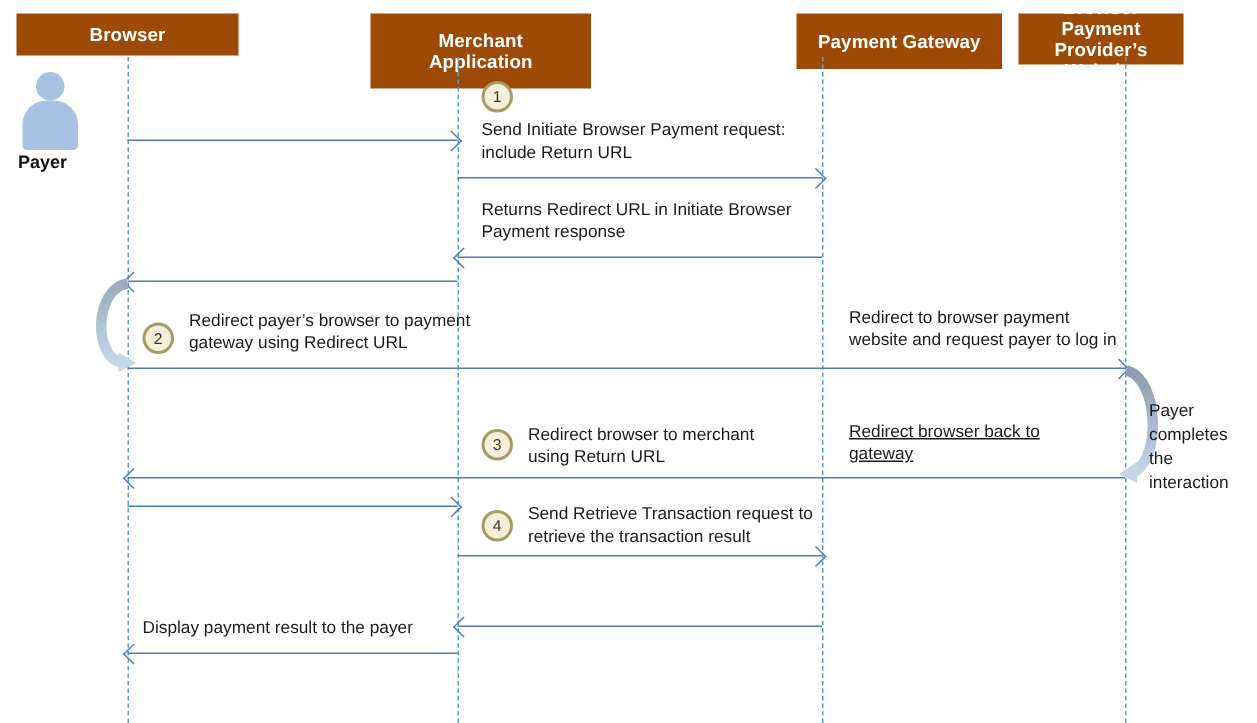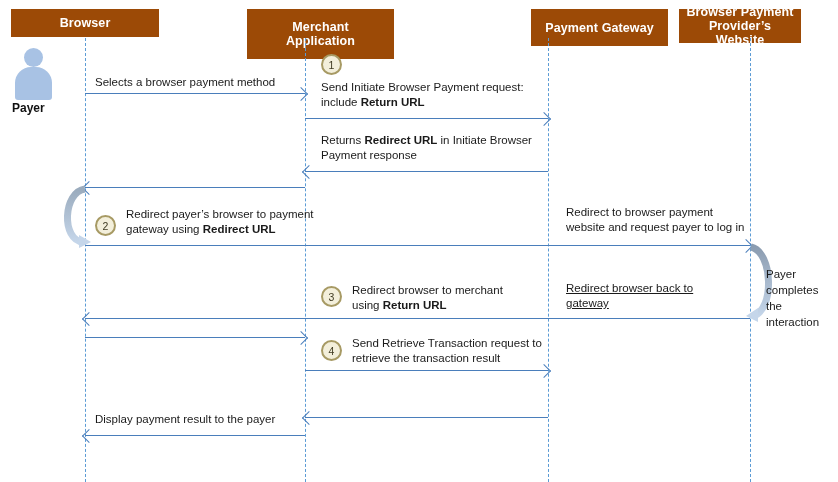--- a/index.html
+++ b/index.html
@@ -23,21 +23,21 @@
     display:flex;
     align-items:center;
     justify-content:center;
     letter-spacing:.1px;
     box-sizing:border-box;
     padding:2px 4px;
   }
   .p-browser  {left:11px;  top:9px;  width:148px; height:28px;}
   .p-merchant {left:247px; top:9px;  width:147px; height:50px;}
   .p-gateway  {left:531px; top:9px;  width:137px; height:37px;}
-  .p-provider {left:679px; top:9px;  width:122px; height:34px;}
+  .p-provider {left:679px; top:9px;  width:110px; height:34px;}
 
   
   .lifeline{
     position:absolute;
     top:38px;
     width:0;
     height:444px;
     border-left:1.4px dashed #5b9bd5;
   }
   .ll1{left:85px;}
@@ -83,21 +83,21 @@
   .msg.left::after{left:-1px;transform:rotate(-135deg);}
 
   
   .label{
     position:absolute;
     font-size:11.5px;
     line-height:15px;
     color:#1a1a1a;
     white-space:pre-line;
   }
-  .label b{font-weight:bold;}
+  .label b{font-weight:normal;}
 
   
   .step{
     position:absolute;
     width:21px;height:21px;
     border-radius:50%;
     background:#f3efdb;
     border:2px solid #a79a64;
     color:#3f3a22;
     font-size:10.5px;
@@ -134,21 +134,20 @@
   <div class="lifeline ll3"></div>
   <div class="lifeline ll4"></div>
 
   <div class="actor-icon">
     <div class="actor-head"></div>
     <div class="actor-body"></div>
   </div>
   <div class="actor-label">Payer</div>
 
   <div class="msg right" style="left:85px; top:93px; width:220px;"></div>
-  <div class="label" style="left:95px; top:75px;">Selects a browser payment method</div>
 
   <div class="step" style="left:321px; top:54px;">1</div>
   <div class="label" style="left:321px; top:80px;"><span>Send Initiate Browser Payment request:</span><br><span>include </span><b>Return URL</b></div>
   <div class="msg right" style="left:305px; top:118px; width:243px;"></div>
 
   <div class="label" style="left:321px; top:133px;"><span>Returns </span><b>Redirect URL</b><span style="white-space:pre-line"> in Initiate Browser
 Payment response</span></div>
   <div class="msg left" style="left:305px; top:171px; width:243px;"></div>
 
   <div class="msg left" style="left:85px; top:187px; width:220px;"></div>

